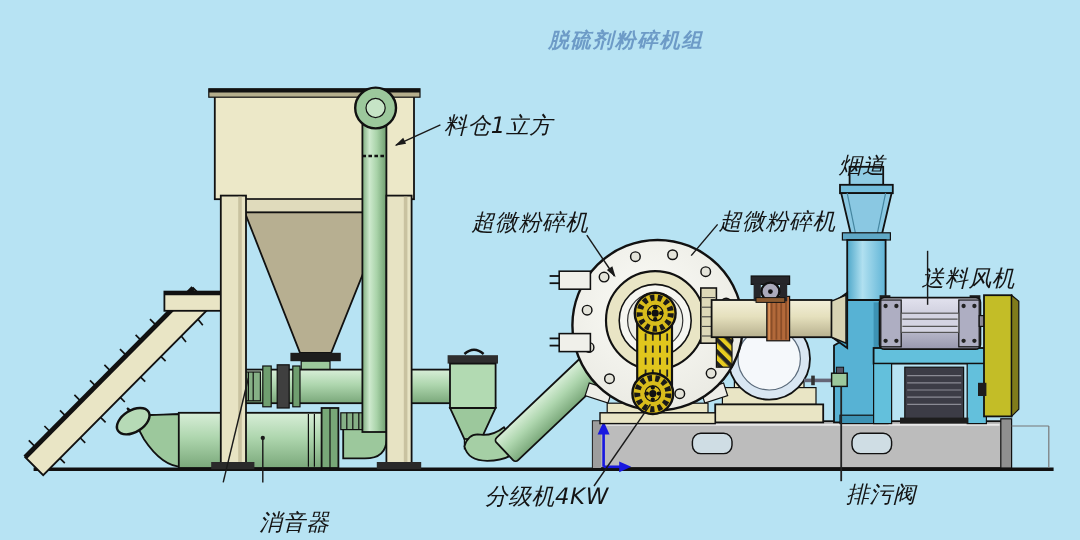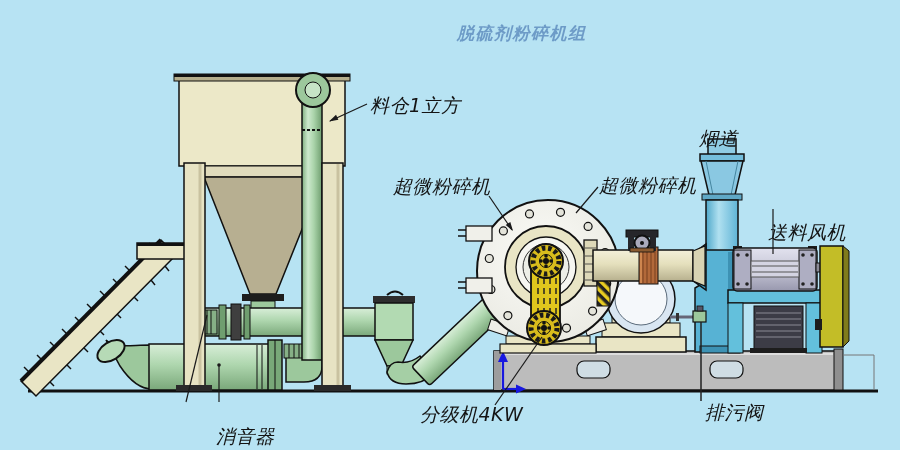--- a/index.html
+++ b/index.html
@@ -346,16 +346,16 @@
 </svg>
 
 <div class="title1">脱硫剂粉碎机组</div>
 
 <div class="lbl" style="left:370px;top:95px;">料仓1立方</div>
 <div class="lbl" style="left:393px;top:176px;">超微粉碎机</div>
 <div class="lbl" style="left:599px;top:175px;">超微粉碎机</div>
 <div class="lbl" style="left:699px;top:128px;">烟道</div>
 <div class="lbl" style="left:768px;top:190px;margin-top:32px;">送料风机</div>
 <div class="lbl" style="left:216px;top:426px;">消音器</div>
-<div class="lbl" style="left:420px;top:404px;text-align:center;">分级机4KW</div>
+<div class="lbl" style="left:404px;top:404px;text-align:center;">分级机4KW</div>
 <div class="lbl" style="left:705px;top:402px;text-align:right;">排污阀</div>
 
 </div>
 
 </body></html>

